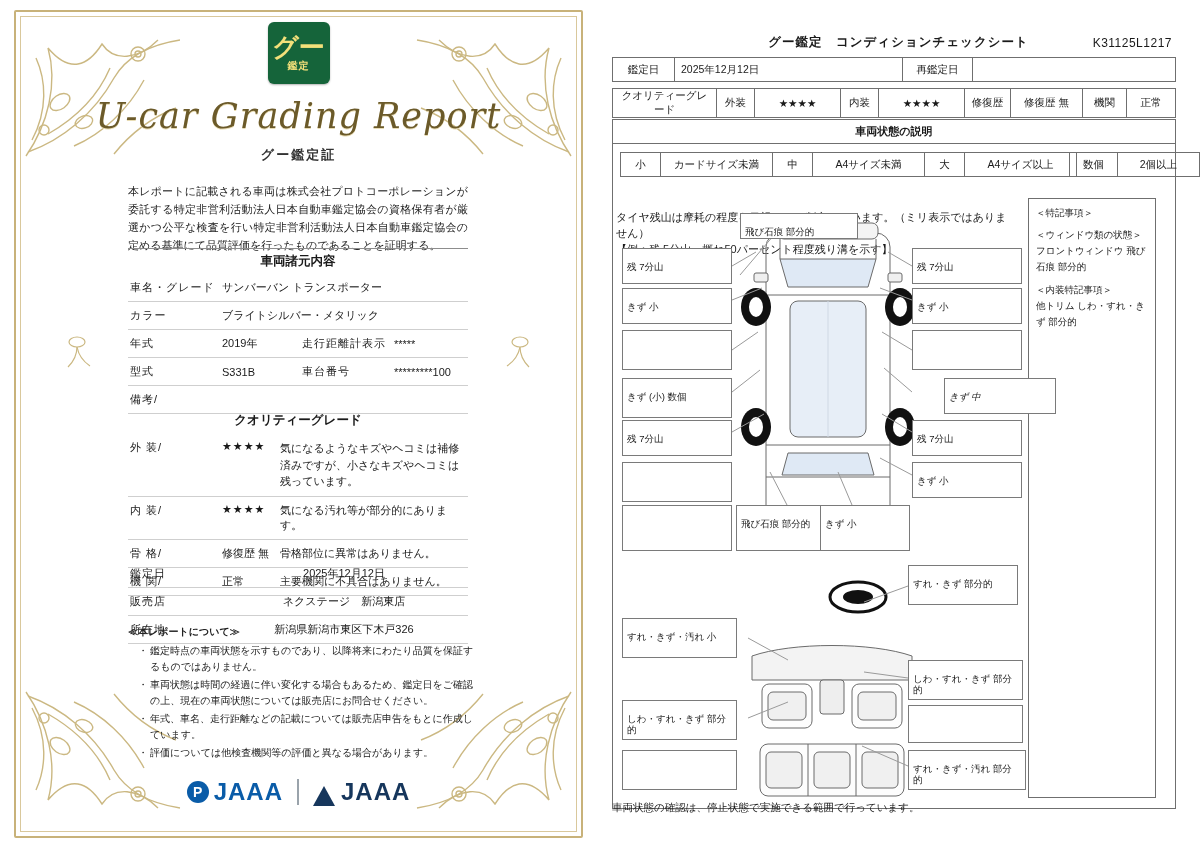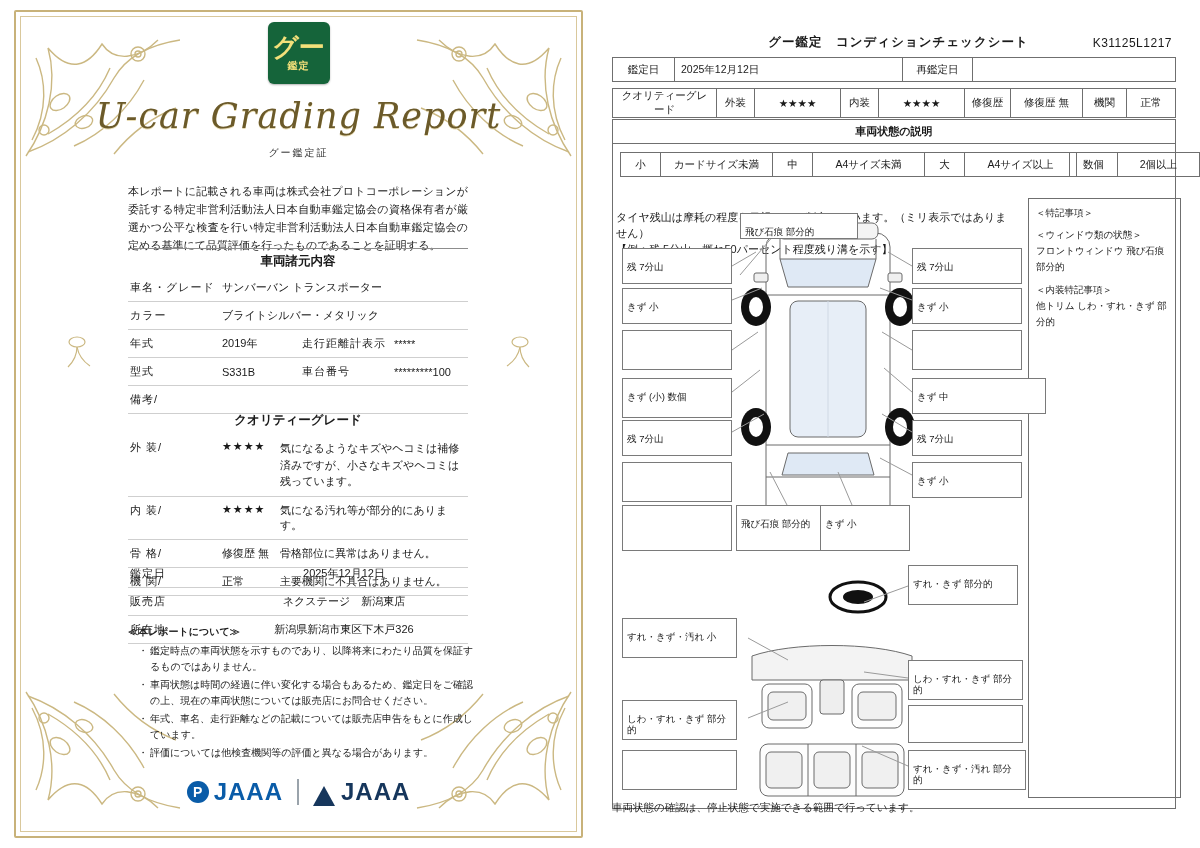--- a/index.html
+++ b/index.html
@@ -43,21 +43,21 @@
   .logo-badge .k{ font-size:10px; letter-spacing:1px; }
 
   .title-script{
     position:absolute; top:96px; left:0; right:0; text-align:center;
     font-family:"DejaVu Serif", serif; font-style:italic;
     font-size:35px; color:#6b5a2a; letter-spacing:1px;
     text-shadow:0 1px 0 #e8dcb4;
   }
   .title-sub{
     position:absolute; top:146px; left:0; right:0; text-align:center;
-    font-size:10px; color:#333; letter-spacing:2px;
+    font-size:13px; color:#333; letter-spacing:2px;font-weight:bold;
   }
 
   .intro{
     position:absolute; left:128px; top:182px; width:340px;
     font-size:11px; line-height:1.65; color:#222; text-align:justify;
   }
 
   .sec-title{
     text-align:center; font-size:12.5px; font-weight:bold; padding:4px 0 5px;
   }
@@ -121,21 +121,21 @@
     font-size:11px; line-height:1.45;margin-top:28px;
   }
   .dbox{
     position:absolute; border:1px solid #7a7a7a; background:#fff;
     font-size:9.5px; padding:12px 4px; line-height:1.2;
   }
   .bottomnote{
     position:absolute; left:612px; bottom:33px; font-size:10.5px;
   }
   .sidepanel{
-    position:absolute; left:1028px; top:198px; width:153px; height:600px;
+    position:absolute; left:1028px; top:198px; width:128px; height:600px;
     border:1px solid #6f6f6f; font-size:9.5px; padding:6px 7px; line-height:1.7;
   }
   .sidepanel .hd{ margin-bottom:6px; }
 
   svg.car{ position:absolute; }
 </style>
 </head>
 <body>
 
 <div class="page">
@@ -478,21 +478,21 @@
   </svg>
 
   <div class="dbox" style="left:740px;top:213px;width:118px;height:26px;">飛び石痕 部分的</div>
   <div class="dbox" style="left:622px;top:248px;width:110px;height:36px;">残 7分山</div>
   <div class="dbox" style="left:912px;top:248px;width:110px;height:36px;">残 7分山</div>
   <div class="dbox" style="left:622px;top:288px;width:110px;height:36px;">きず 小</div>
   <div class="dbox" style="left:912px;top:288px;width:110px;height:36px;">きず 小</div>
   <div class="dbox" style="left:622px;top:330px;width:110px;height:40px;"></div>
   <div class="dbox" style="left:912px;top:330px;width:110px;height:40px;"></div>
   <div class="dbox" style="left:622px;top:378px;width:110px;height:40px;">きず (小) 数個</div>
-  <div class="dbox" style="left:912px;top:378px;width:134px;height:36px;">きず 中</div>
+  <div class="dbox" style="left:944px;top:378px;width:112px;height:36px;font-style:italic;">きず 中</div>
   <div class="dbox" style="left:622px;top:420px;width:110px;height:36px;">残 7分山</div>
   <div class="dbox" style="left:912px;top:420px;width:110px;height:36px;">残 7分山</div>
   <div class="dbox" style="left:622px;top:462px;width:110px;height:40px;"></div>
   <div class="dbox" style="left:912px;top:462px;width:110px;height:36px;">きず 小</div>
   <div class="dbox" style="left:736px;top:505px;width:110px;height:46px;">飛び石痕 部分的</div>
   <div class="dbox" style="left:820px;top:505px;width:90px;height:46px;">きず 小</div>
   <div class="dbox" style="left:622px;top:505px;width:110px;height:46px;"></div>
 
   <svg class="car" style="left:828px;top:575px;" width="60" height="44" viewBox="0 0 60 44">
     <ellipse cx="30" cy="22" rx="28" ry="15" fill="none" stroke="#111" stroke-width="3"></ellipse>

